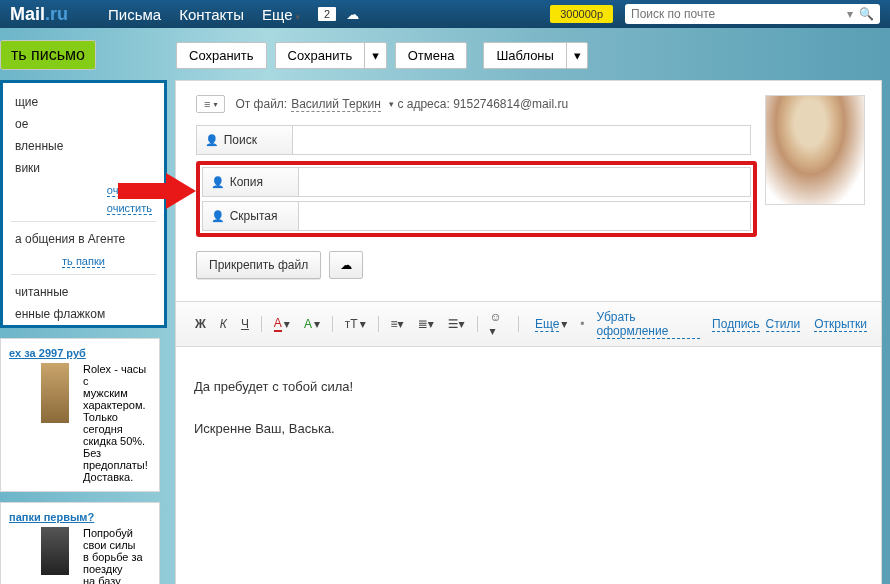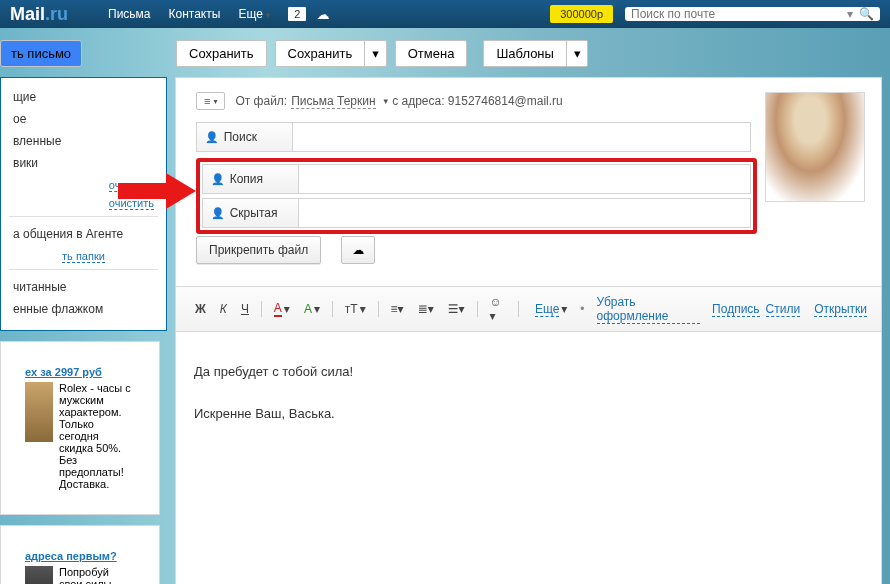--- a/index.html
+++ b/index.html
@@ -3,53 +3,53 @@
 <meta charset="utf-8">
 <style>
 * { box-sizing: border-box; margin: 0; padding: 0; font-family: Arial, sans-serif; }
 body { width: 890px; height: 584px; overflow: hidden; background: linear-gradient(90deg, #6db5c9 0%, #a8d8e0 30%, #7eb8c8 60%, #5a9fb5 100%); position: relative; }
 
 
 .topnav { height: 28px; background: linear-gradient(#1a5a8a, #134568); display: flex; align-items: center; padding: 0 10px; color: #fff; font-size: 13px; }
 .logo { color: #ff9d2e; font-weight: bold; font-size: 18px; margin-right: 40px; }
 .logo-white { color: #fff; }
 .logo-blue { color: #4a9cd8; }
-.topnav .nav-link { color: #fff; margin-right: 18px; font-size: 12px; cursor: pointer; }
+.topnav .nav-link { color: #fff; margin-right: 18px; font-size: 15px; cursor: pointer; }
 .notif-square { background: #fff; color: #333; padding: 1px 6px; font-size: 11px; margin-right: 10px; border-radius: 1px; }
 .topnav .cloud { color: #fff; margin-right: 10px; }
 .topnav .spacer { flex: 1; }
 .money-btn { background: #f9e400; color: #333; padding: 3px 10px; font-size: 11px; border-radius: 2px; margin-right: 12px; }
-.search-box { background: #fff; width: 255px; height: 14px; display: flex; align-items: center; border-radius: 3px; padding: 0 6px; }
+.search-box { background: #fff; width: 255px; height: 20px; display: flex; align-items: center; border-radius: 3px; padding: 0 6px; }
 .search-box input { border: none; outline: none; flex: 1; font-size: 12px; color: #999; }
 .search-box .sicon { color: #888; font-size: 12px; }
 
 
 .toolbar-row { margin-top: 12px; display: flex; padding: 0 8px 0 0; gap: 10px; }
 .toolbar-left { width: 160px; }
-.write-btn { background: #3b82f6; border: 1px solid #c7c7c7; padding: 5px 10px; font-size: 13px; border-radius: 3px; cursor: pointer; }
+.write-btn { background: #84cc16; border: 1px solid #c7c7c7; padding: 5px 10px; font-size: 16px; border-radius: 3px; cursor: pointer; }
 .toolbar-main { display: flex; align-items: center; gap: 8px; margin-left: 6px; }
 .btn { background: #fff; border: 1px solid #c3c3c3; padding: 5px 12px; font-size: 13px; border-radius: 2px; cursor: pointer; }
 .btn-grp { display: flex; }
 .btn-grp .btn:first-child { border-radius: 2px 0 0 2px; border-right: none; }
 .btn-grp .caret-btn { border-radius: 0 2px 2px 0; padding: 5px 7px; }
 .toolbar-sp { flex: 1; }
 
 
 .cols { display: flex; margin-top: 10px; gap: 8px; padding: 0 8px 0 0; }
 
 
-.sidebar { width: 167px; background: #fff; border: 1px solid #0369a1; padding: 8px 12px 10px; font-size: 12px; color: #333; }
+.sidebar { width: 167px; background: #fff; border: 3px solid #0369a1; padding: 8px 12px 0; font-size: 12px; color: #333; }
 .sidebar .fold { padding: 4px 0; cursor: pointer; }
 .sidebar .links { text-align: right; margin-top: 4px; }
 .sidebar .links a { color: #1b73b8; font-size: 11px; border-bottom: 1px dashed #1b73b8; text-decoration: none; }
 .sidebar .sep { border-top: 1px solid #e0e0e0; margin: 6px -4px; }
 
-.ad-box { width: 160px; background: #fff; border: 1px solid #d8d8d8; margin-top: 10px; padding: 24px; font-size: 11px; }
+.ad-box { width: 160px; background: #fff; border: 1px solid #d8d8d8; margin-top: 10px; padding: 8px; font-size: 11px; }
 .ad-box .ad-title { color: #1b73b8; text-decoration: underline; font-weight: bold; display: block; margin-bottom: 4px; }
-.ad-box .ad-row { display: flex; gap: 6px; }
+.ad-box .ad-row { display: flex; gap: 14px; margin-left: 32px; }
 .ad-thumb { width: 28px; height: 60px; background: linear-gradient(#c9a46b, #8b6a3a); flex-shrink: 0; }
 .ad-thumb2 { width: 28px; height: 48px; background: linear-gradient(#555, #222); flex-shrink: 0; }
 
 
 .compose { flex: 1; background: #fff; border: 1px solid #d8d8d8; position: relative; }
 .compose-head { padding: 14px 20px 8px; position: relative; }
 .head-row1 { display: flex; align-items: center; font-size: 12px; color: #555; margin-bottom: 12px; }
 .pill-btn { border: 1px solid #c3c3c3; border-radius: 2px; padding: 2px 7px; font-size: 11px; margin-right: 10px; cursor: pointer; display: inline-flex; align-items: center; gap: 3px; }
 .from-name { border-bottom: 1px dashed #888; margin: 0 4px; }
 .head-row1 .caret { font-size: 9px; margin: 0 4px; }
@@ -64,21 +64,21 @@
 
 .highlight-frame { border: 4px solid #d9171a; border-radius: 3px; margin-top: 6px; margin-right: 104px; padding: 2px; }
 .highlight-frame .field-row { border: 1px solid #d3d3d3; height: 30px; }
 .highlight-frame .field-row + .field-row { margin-top: 4px; }
 
 .subject-row { margin-top: 10px; display: flex; border: 1px solid #d3d3d3; height: 28px; margin-right: 110px; }
 .subject-row .field-label { width: 96px; }
 
 .avatar { position: absolute; right: 16px; top: 14px; width: 100px; height: 110px; border: 1px solid #d8d8d8; background: radial-gradient(ellipse at 45% 25%, #e8d6b8 20%, #d4b088 35%, #c29570 45%, #fff 80%); }
 
-.attach-row { margin-top: 2px; display: flex; gap: 20px; }
+.attach-row { margin-top: 14px; display: flex; gap: 8px; }
 .attach-btn { background: linear-gradient(#fefefe, #ededed); border: 1px solid #c0c0c0; padding: 6px 12px; font-size: 12px; border-radius: 2px; color: #333; box-shadow: 0 1px 1px rgba(0,0,0,0.1); cursor: pointer; }
 .cloud-btn { background: linear-gradient(#fefefe, #ededed); border: 1px solid #c0c0c0; padding: 6px 10px; border-radius: 2px; cursor: pointer; font-size: 12px; }
 
 
 .editor-bar { border-top: 1px solid #d9d9d9; border-bottom: 1px solid #d9d9d9; background: linear-gradient(#fcfcfc, #f2f2f2); display: flex; align-items: center; padding: 5px 14px; gap: 4px; font-size: 12px; color: #444; margin-top: 14px; }
 .editor-bar .tool { padding: 3px 5px; cursor: pointer; display: inline-flex; align-items: center; gap: 2px; }
 .editor-bar .tool.b { font-weight: bold; }
 .editor-bar .tool.i { font-style: italic; }
 .editor-bar .tool.u { text-decoration: underline; }
 .editor-bar .divider { width: 1px; height: 16px; background: #ccc; margin: 0 3px; }
@@ -162,38 +162,38 @@
         <div class="ad-thumb"></div>
         <div style="white-space:pre-line">Rolex - часы с
 мужским
 характером. Только
 сегодня скидка 50%.
 Без предоплаты!
 Доставка.</div>
       </div>
     </div>
     <div class="ad-box">
-      <a class="ad-title">адреса первым?</a>
+      <a class="ad-title">папки первым?</a>
       <div class="ad-row">
         <div class="ad-thumb2"></div>
         <div style="white-space:pre-line">Попробуй свои силы
 в борьбе за поездку
 на базу команды со</div>
       </div>
     </div>
   </div>
 
   <div class="compose">
     <div class="compose-head">
       <div class="avatar"></div>
 
       <div class="head-row1">
         <span class="pill-btn">≡ <span style="font-size:8px">▾</span></span>
         <span>От файл:</span>
-        <span class="from-name">Письма Теркин</span>
+        <span class="from-name">Василий Теркин</span>
         <span class="caret">▾</span>
         <span>с адреса:</span>&nbsp;
         <span>9152746814@mail.ru</span>
       </div>
 
       <div class="field-grid">
         <div class="field-row">
           <div class="field-label">
               <span class="pico">👤</span>
               <span>Поиск</span>

